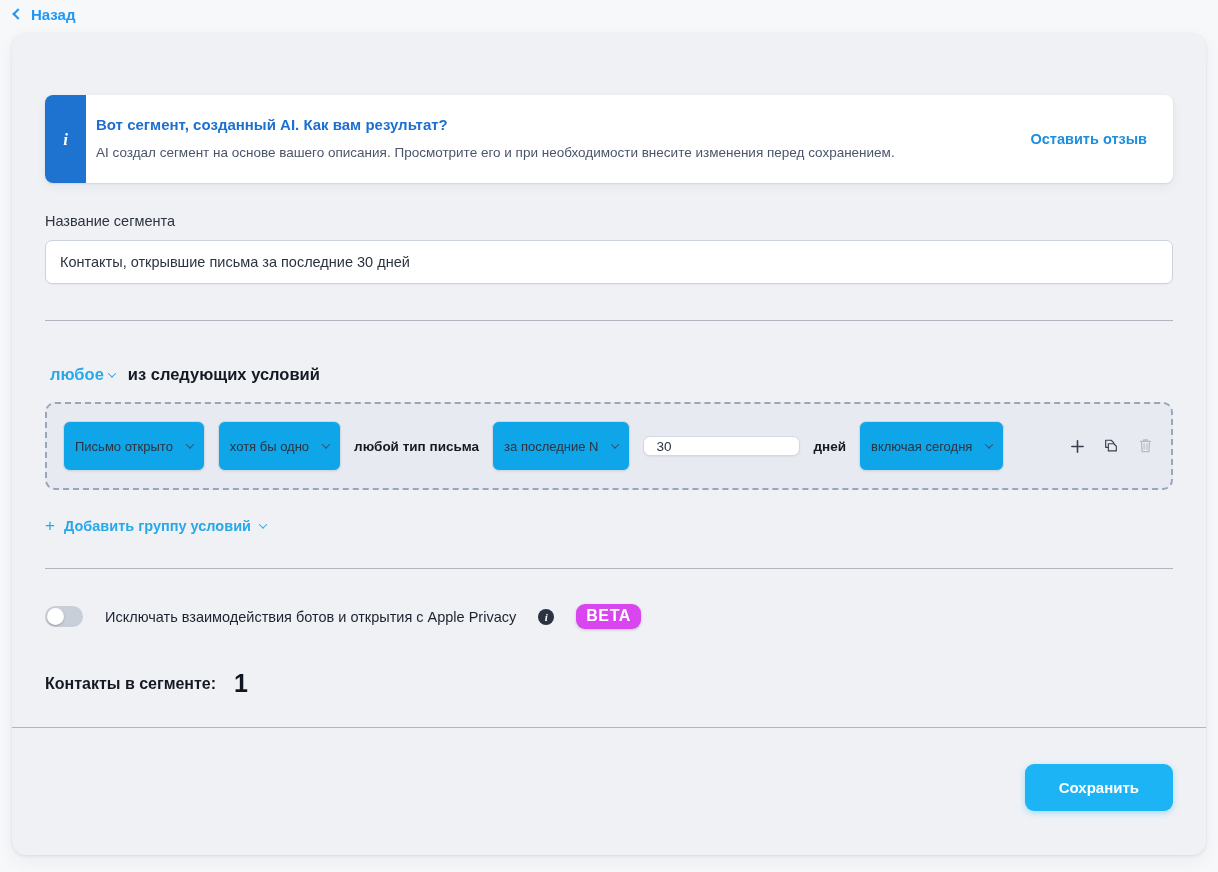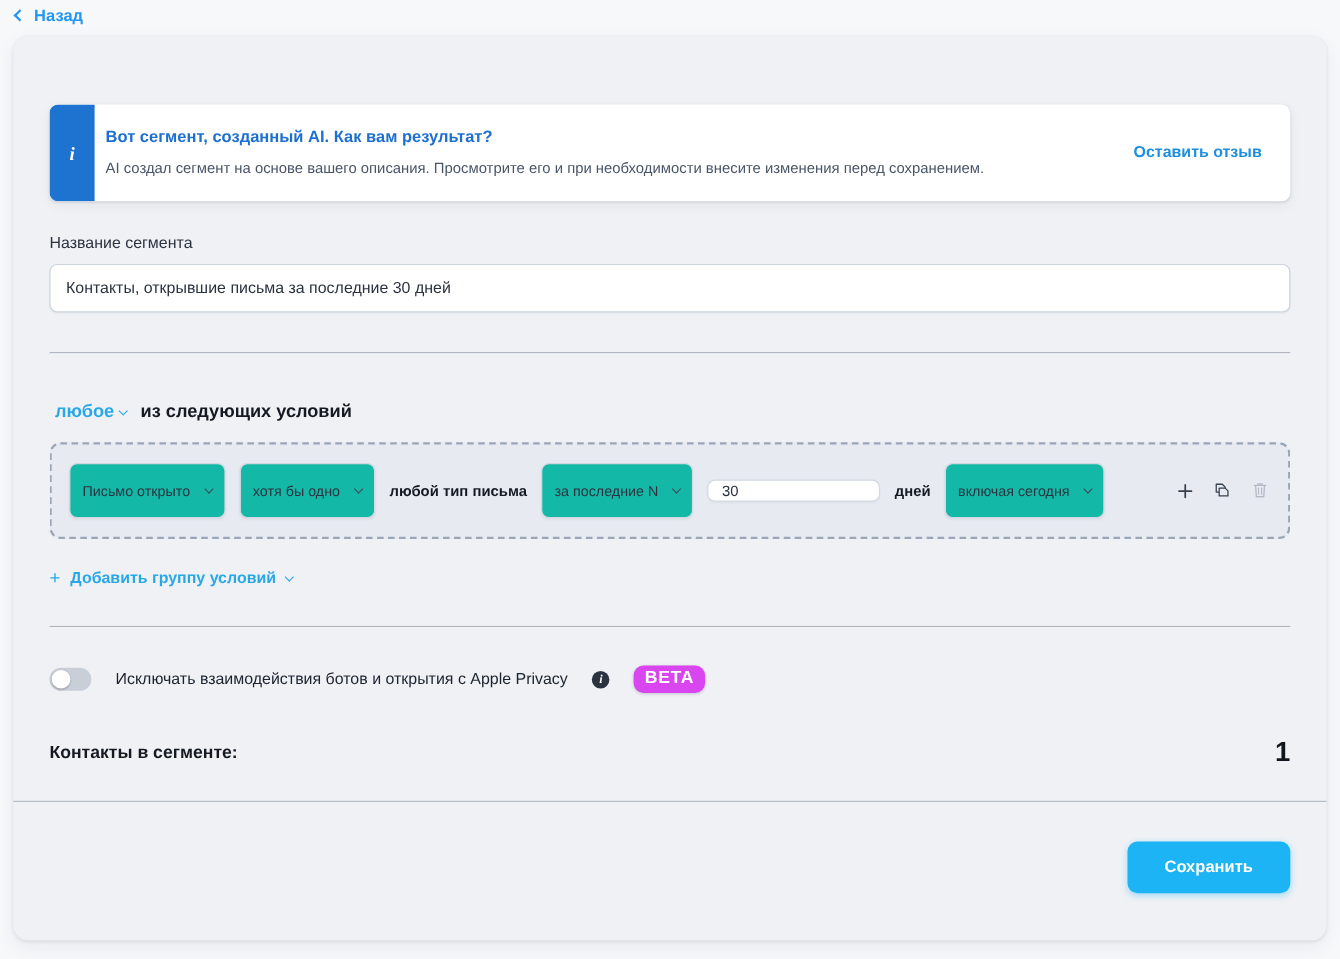--- a/index.html
+++ b/index.html
@@ -191,21 +191,21 @@
     gap: 13px;
     flex: 1 1 auto;
     flex-wrap: nowrap;
   }
   .pill {
     display: inline-flex;
     align-items: center;
     justify-content: space-between;
     gap: 14px;
     height: 50px;
-    background: #14b8a6;
+    background: #0ea5e9;
     border: 1px solid #d2d8e2;
     border-radius: 7px;
     padding: 0 11px;
     font-size: 13px;
     color: #2c3340;
     cursor: pointer;
     white-space: nowrap;
     box-shadow: 0 1px 2px rgba(30,40,60,0.06);
     user-select: none;
   }
@@ -314,23 +314,22 @@
     border-radius: 9px;
     padding: 3px 10px 4px 10px;
     box-shadow: 0 1px 3px rgba(30,40,60,.22);
     user-select: none;
   }
 
   
   .count-row {
     display: flex;
     align-items: center;
-    gap: 30px;
+    gap: 18px;
     padding: 42px 0 0 0;
-    justify-content: space-between;
   }
   .count-label {
     font-size: 16px;
     font-weight: 700;
     color: #141922;
   }
   .count-value {
     font-size: 25px;
     font-weight: 700;
     color: #101620;

